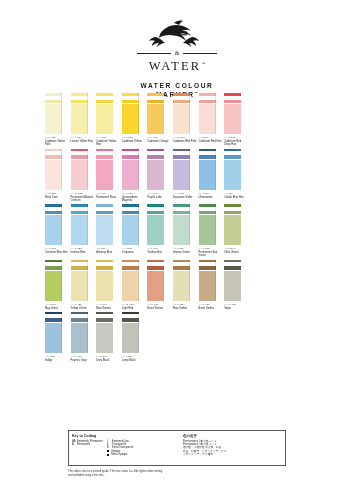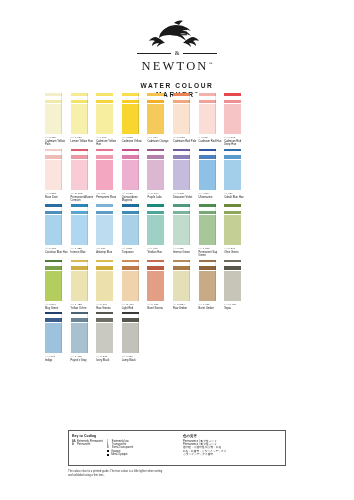--- a/index.html
+++ b/index.html
@@ -83,21 +83,21 @@
           <rect x="27" y="11" width="20" height="1.1"></rect>
           <rect x="29" y="13.6" width="18" height="1.1"></rect>
           <rect x="31" y="16.2" width="16" height="1.1"></rect>
         </g>
       </svg>
     </div>
     <div class="brand">
       <span class="amp">
         <span class="rule"></span><span>&amp;</span><span class="rule"></span>
       </span>
-      <span>NEWTON</span><span class="tm">™</span>
+      <span>WATER</span><span class="tm">™</span>
     </div>
     <div class="subtitle">
       <span>WATER COLOUR</span>
       <span class="l2"><span>MARKER</span><span class="tm">™</span></span>
     </div>
   </div>
 
   <div class="grid" id="grid">
       <div class="row">
         <div class="cell">

